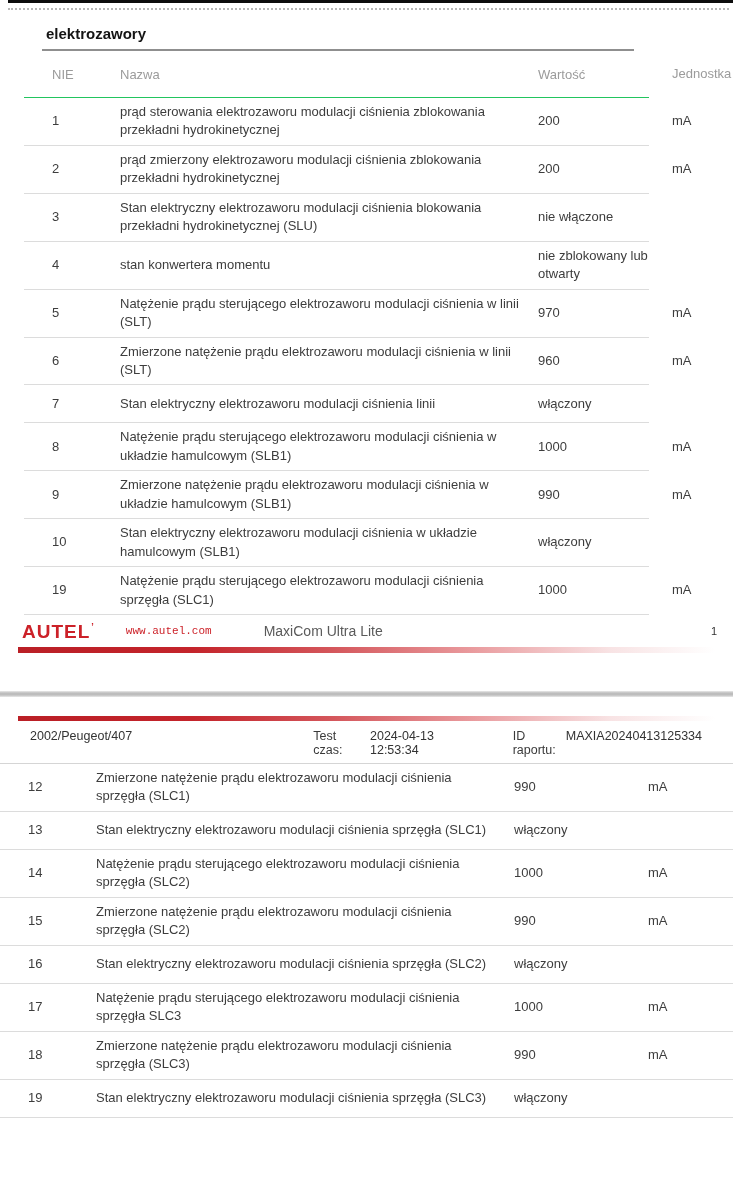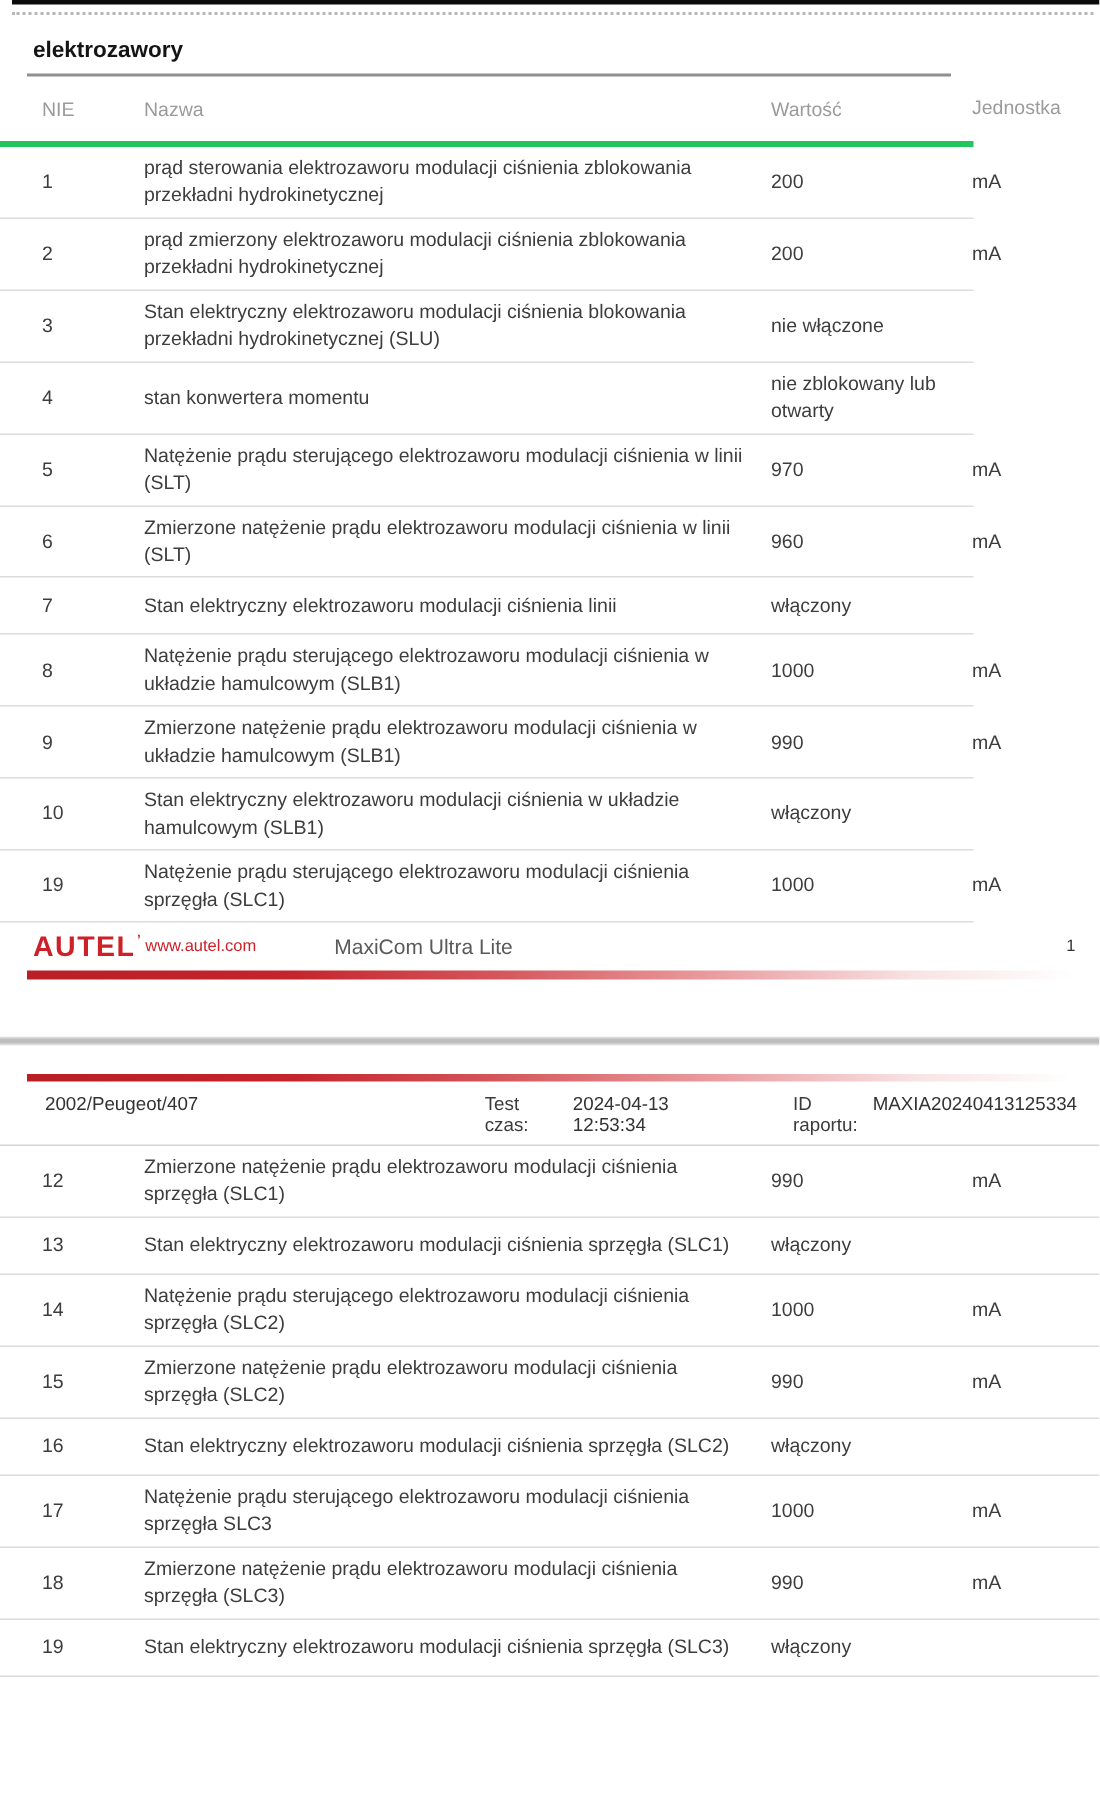--- a/index.html
+++ b/index.html
@@ -4,55 +4,55 @@
 <style>
   * { margin:0; padding:0; box-sizing:border-box; }
   html,body { width:733px; height:1200px; background:#ffffff; overflow:hidden; }
   body { font-family:"Liberation Sans", sans-serif; color:#3d3d3d; position:relative; }
 
   
   .top-black-bar { position:absolute; top:0; left:8px; right:0; height:3px; background:#0c0c0c; }
   .top-dotted { position:absolute; top:8px; left:8px; right:4px; border-top:2px dotted #b7b7b7; }
 
   
-  .page1 { position:absolute; top:0; left:0; width:649px; }
+  .page1 { position:absolute; top:0; left:0; width:649px;padding-left:24px; }
   .section-title { margin:25px 0 0 22px; font-size:15px; font-weight:bold; color:#141414; }
   .title-rule { margin:7px 15px 0 18px; border-top:2px solid #8f8f8f; }
 
   .thead { display:grid; grid-template-columns:68px 418px 134px auto;
            padding:0 15px 0 28px; min-height:47px; align-items:center;
-           color:#9b9b9b; font-size:13px; border-bottom:4px solid #22c55e; }
+           color:#9b9b9b; font-size:13px; border-bottom:1px solid #22c55e; }
   .th-unit { display:inline-block; width:60px; word-break:break-all; line-height:1.3; }
 
   .trow { display:grid; grid-template-columns:68px 418px 134px auto;
           padding:5px 15px 5px 28px; min-height:38px; align-items:center;
           font-size:13px; border-bottom:1px solid #dcdcdc; }
   .c-name { padding-right:12px; line-height:1.42; color:#3d3d3d; }
   .c-nie, .c-val, .c-unit { line-height:1.42; color:#3d3d3d; }
   .c-val { padding-right:8px; }
 
   
   .footer1 { position:absolute; top:620px; left:0; width:733px; }
   .footer-row { display:flex; align-items:center; padding:0 16px 0 22px; height:22px; }
   .brand-logo { font-size:19px; font-weight:bold; color:#cc2128; letter-spacing:1px; line-height:1; }
   .brand-tm { font-size:9px; vertical-align:top; margin-left:1px; }
-  .brand-site { margin-left:2px; font-size:11px; color:#cc2128; }
+  .brand-site { margin-left:31px; font-size:11px; color:#cc2128;font-family:Liberation Mono, monospace; }
   .brand-product { margin-left:52px; font-size:14px; color:#5a5a5a; }
   .page-num { margin-left:auto; font-size:11px; color:#333; }
   .red-bar { margin:5px 18px 0 18px; height:6px;
              background:linear-gradient(to right,#ba1f26 0%,#c4242b 25%,#d4565b 45%,#e99a9d 65%,#f8e3e4 85%,#ffffff 100%); }
 
   
   .page-sep { position:absolute; top:691px; left:0; width:733px; height:6px;
               background:linear-gradient(to bottom,#e9e9e9,#bdbdbd 35%,#bdbdbd 65%,#e9e9e9); }
 
   
   .page2 { position:absolute; top:697px; left:0; width:733px; }
   .page2 .red-bar { margin-top:19px; height:5px; }
-  .p2-header { display:flex; align-items:baseline; padding:8px 15px 6px 30px;
+  .p2-header { display:flex; align-items:baseline; padding:8px 31px 6px 30px;
                font-size:12.5px; color:#333; border-bottom:1px solid #d5d5d5; }
   .p2-vehicle { width:283px; }
   .p2-label { color:#3a3a3a;margin-left:45px; }
   .p2-value { margin-left:10px; color:#333; }
   .p2-group-id { margin-left:auto; display:flex; align-items:flex-start; }
 </style>
 </head>
 <body>
 
 <div class="top-black-bar"></div>

